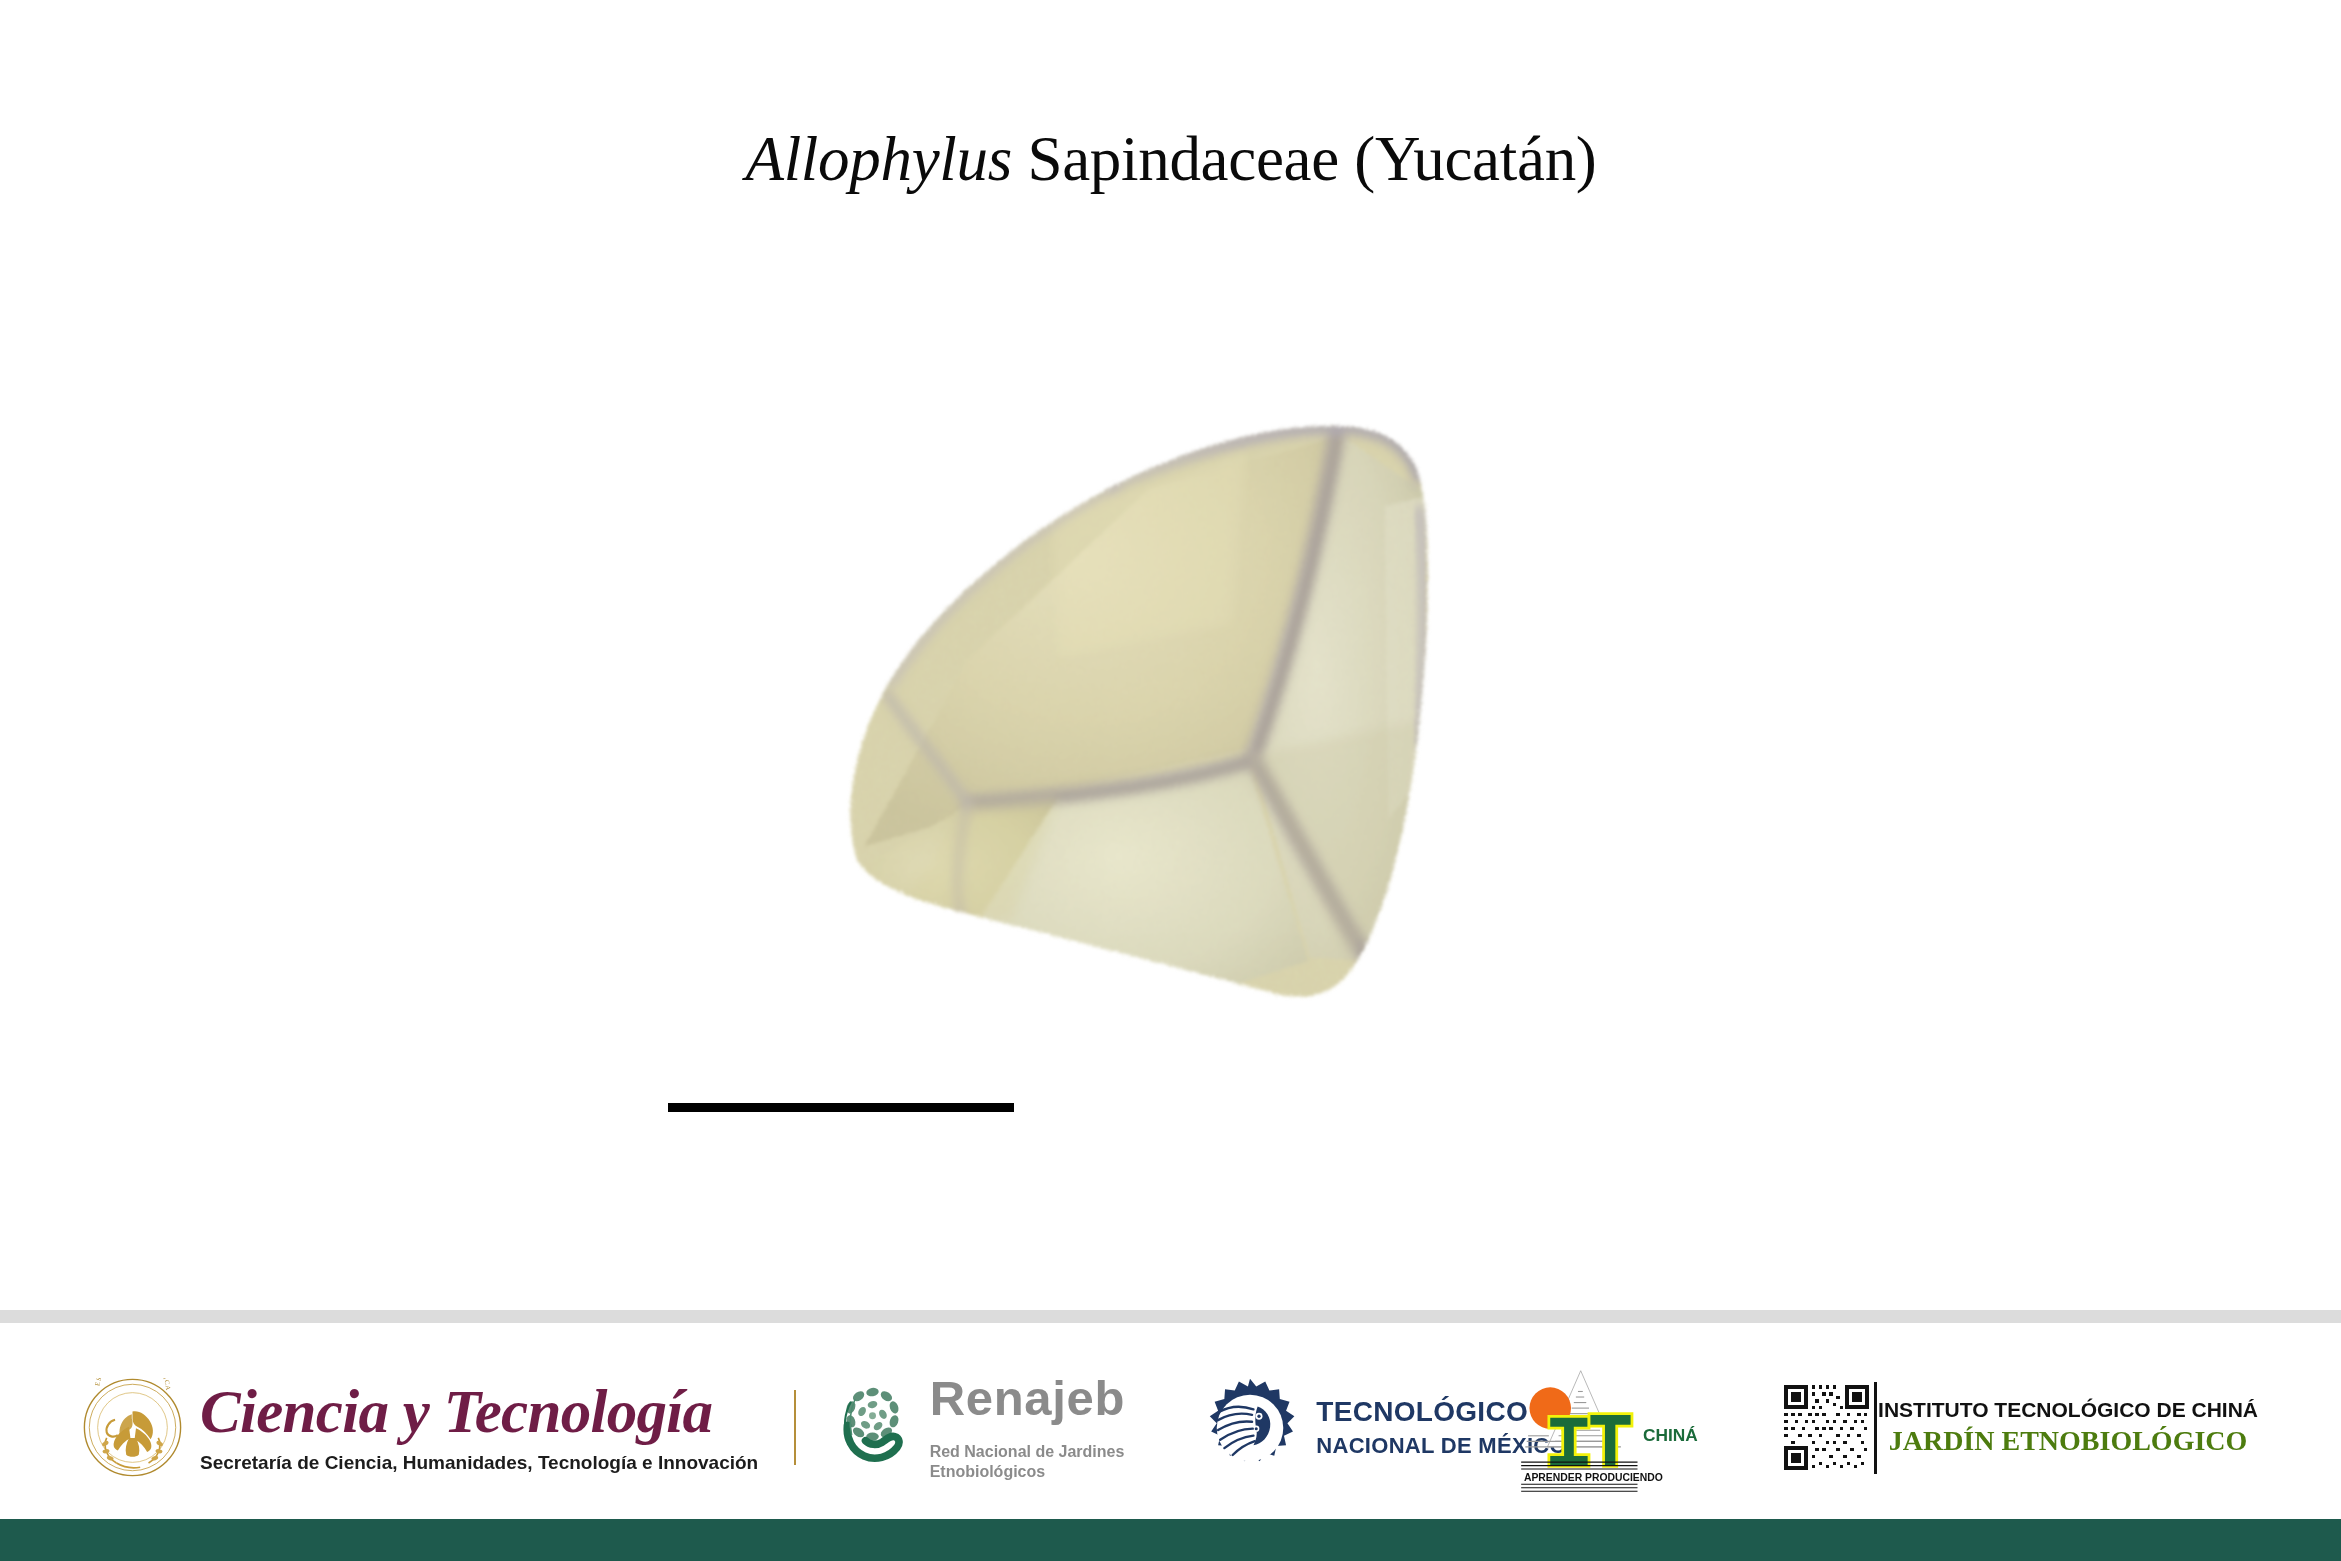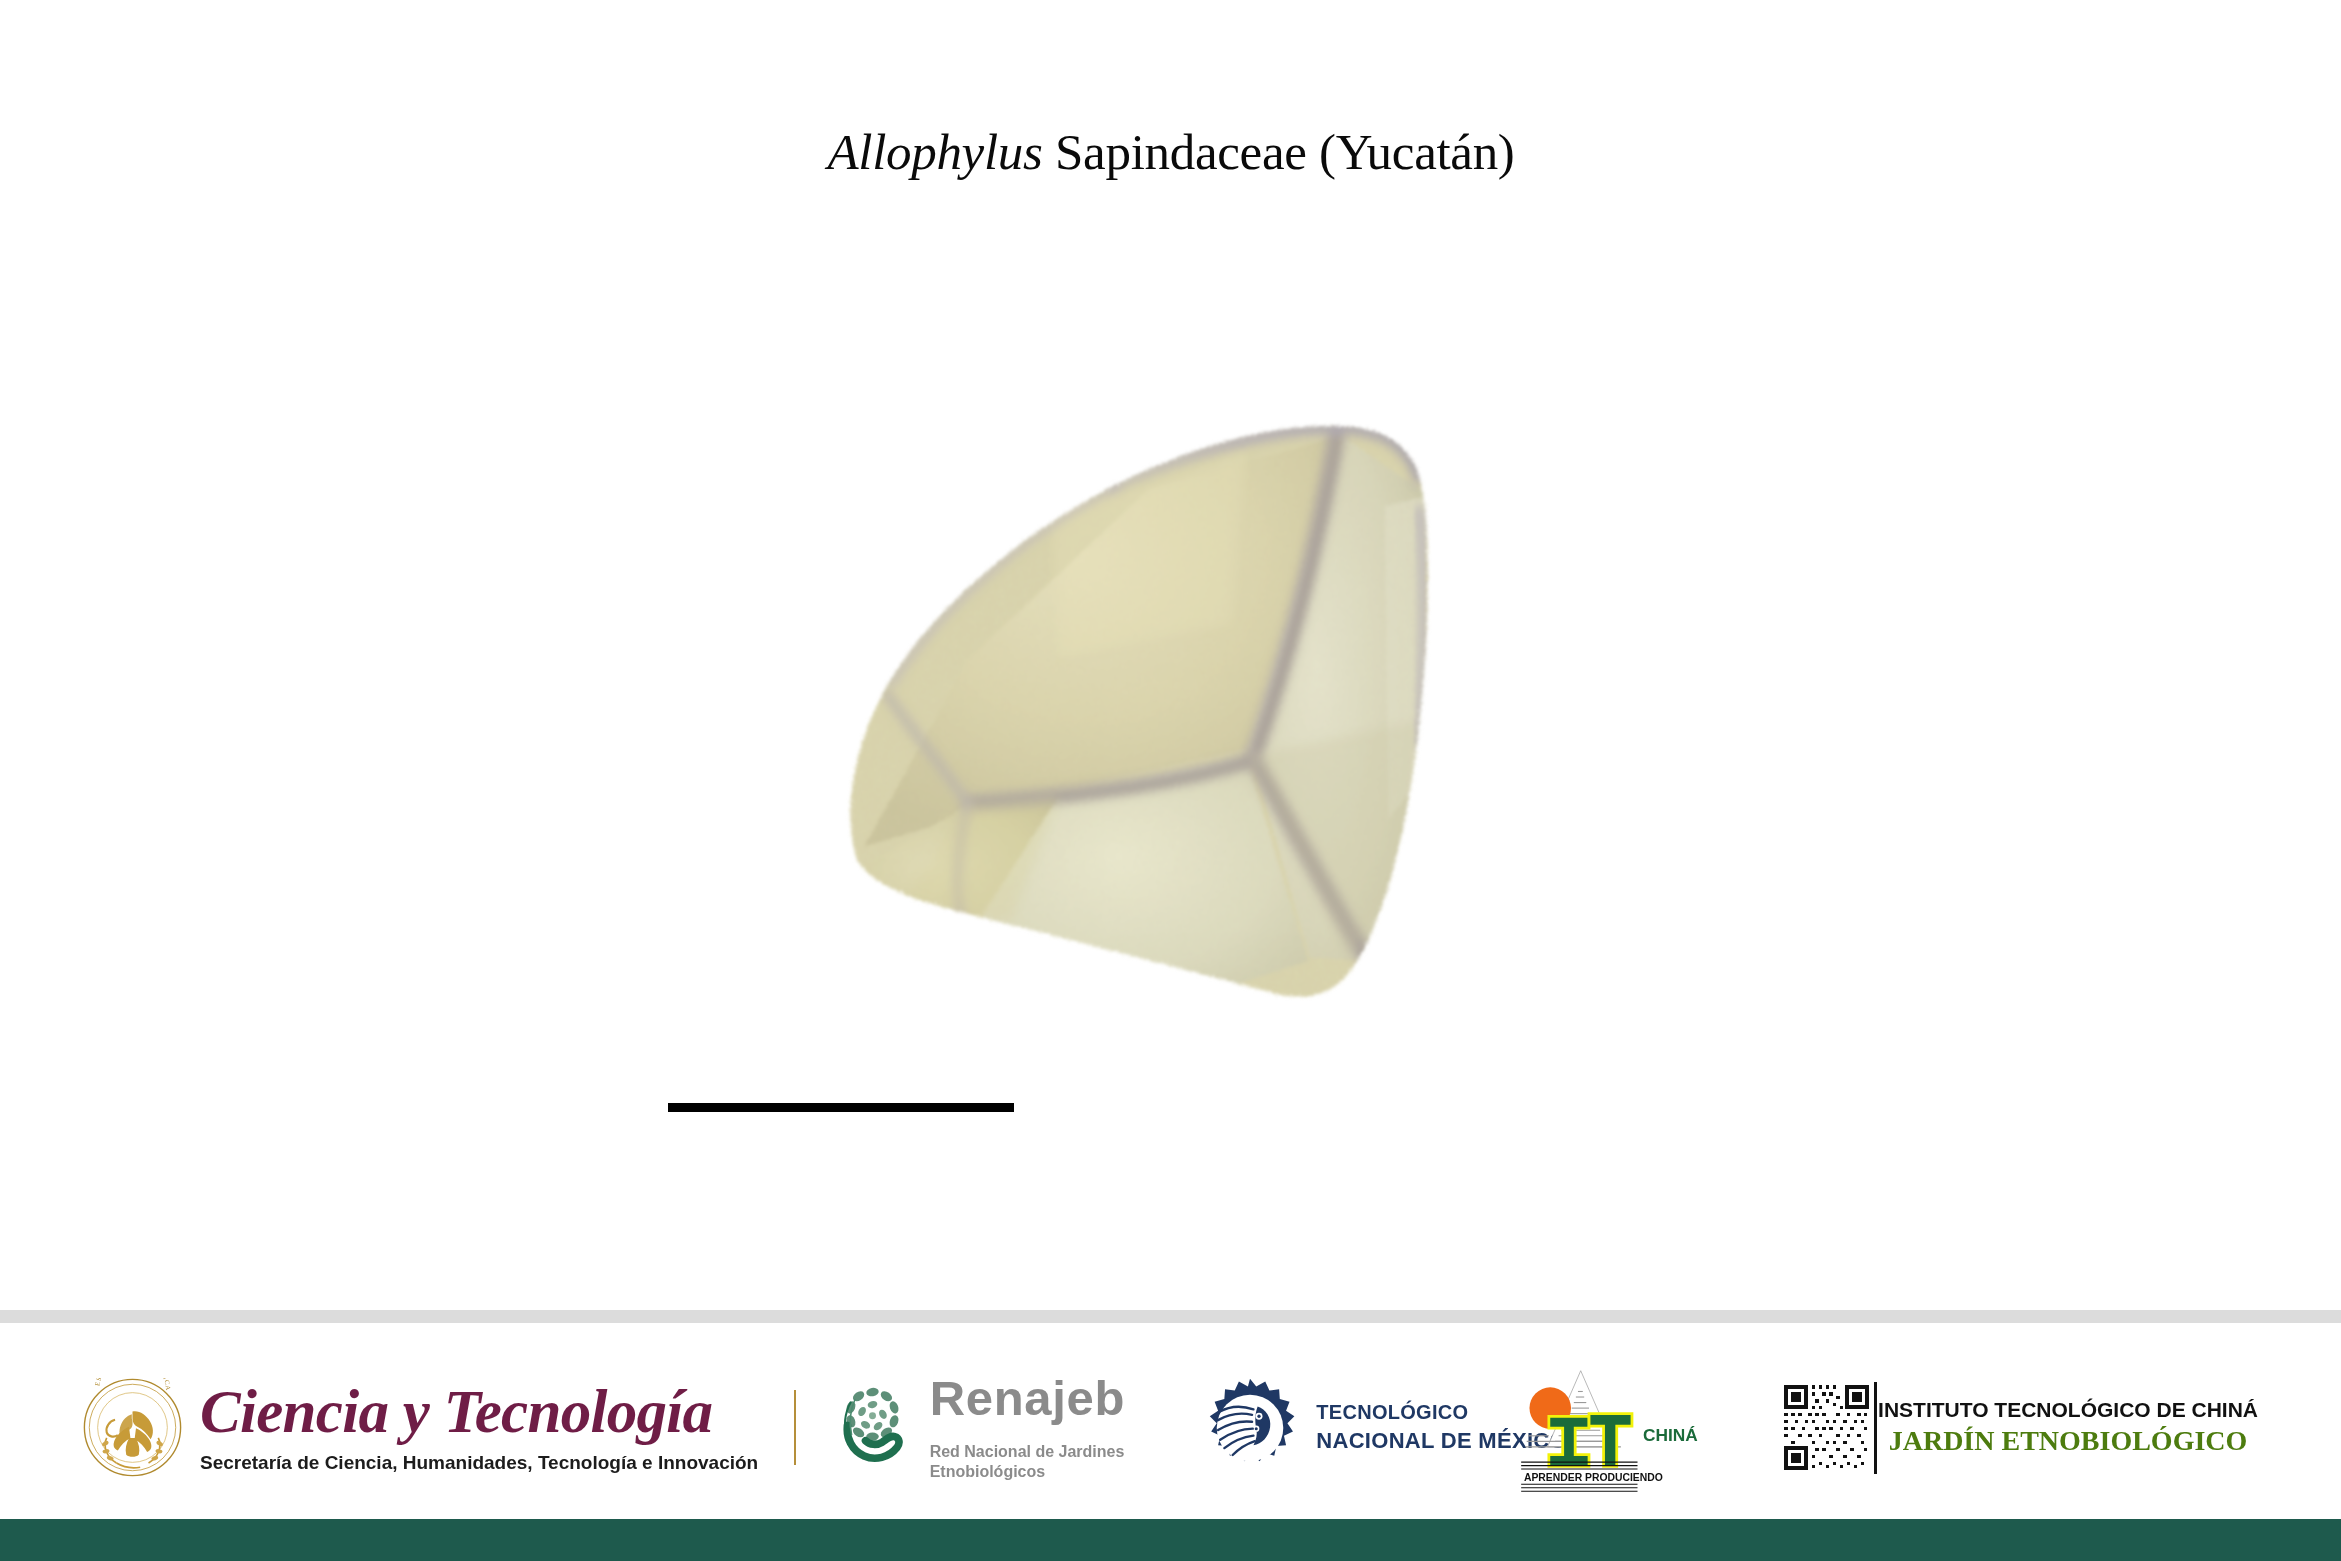--- a/index.html
+++ b/index.html
@@ -18,21 +18,21 @@
   
   #title-area {
     position: absolute;
     left: 0;
     top: 124px;
     width: 2342px;
     text-align: center;
   }
   #specimen-title {
     font-family: "Liberation Serif", serif;
-    font-size: 51px;
+    font-size: 63px;
     line-height: 1.12;
     color: #0a0a0a;
     letter-spacing: -0.3px;
     white-space: nowrap;
   }
   #specimen-title .genus {
     font-style: italic;
   }
   #specimen-title .rest {
     font-style: normal;
@@ -194,21 +194,21 @@
     display: flex;
     align-items: center;
     gap: 14px;
     width: 312px;
     margin-left: 14px;
   }
   #tecnm-mark { width: 104px; height: 104px; flex: none; }
   #tecnm-text { display: flex; flex-direction: column; }
   #tecnm-line1 {
     font-family: "Liberation Sans", sans-serif;
-    font-size: 20px;
+    font-size: 28px;
     font-weight: 700;
     color: #1f3864;
     letter-spacing: 0.3px;
     white-space: nowrap;
   }
   #tecnm-line2 {
     font-family: "Liberation Sans", sans-serif;
     font-size: 22px;
     font-weight: 700;
     color: #1f3864;

